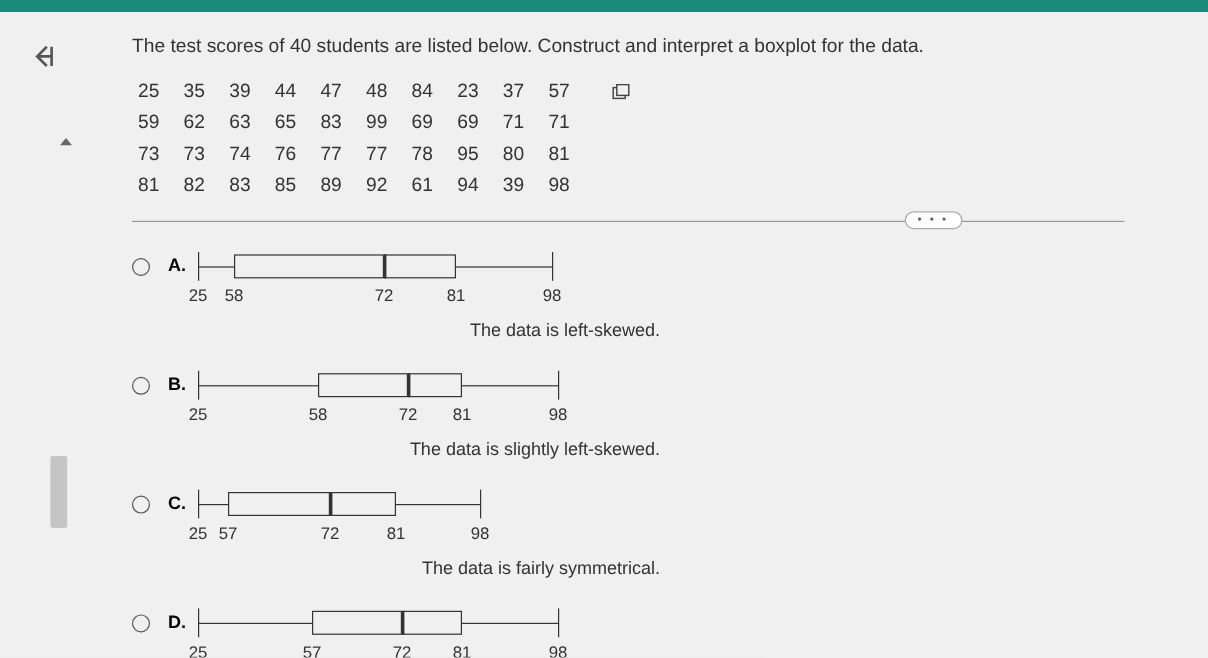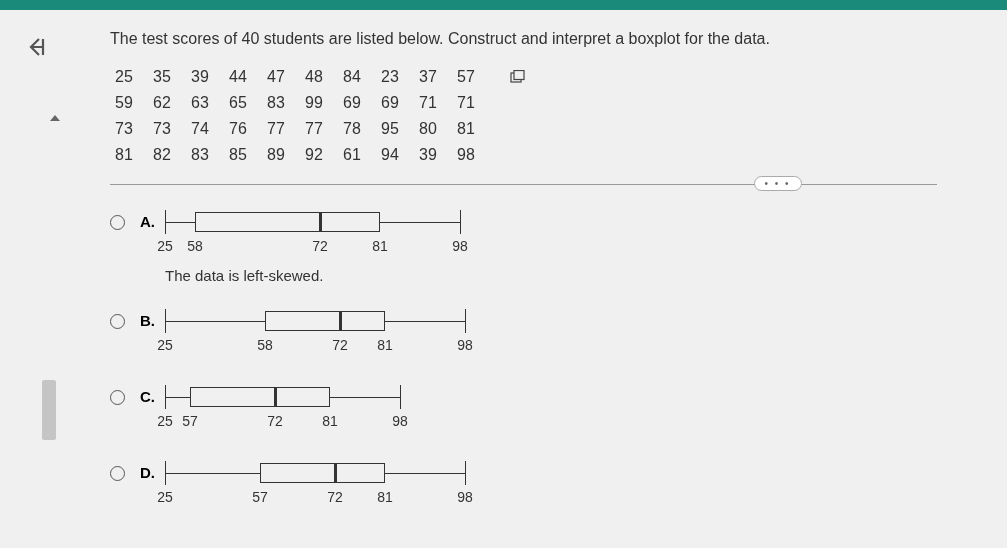--- a/index.html
+++ b/index.html
@@ -163,20 +163,21 @@
     position: absolute;
     top: 28px;
     font-size: 14px;
     transform: translateX(-50%);
     color: #333;
   }
   .interp {
     font-size: 15px;
     color: #333;
     margin-top: 12px;
+    text-align: right;
   }
 </style>
 </head>
 <body>
 
 <div class="topbar"></div>
 <div class="page">
 
   <div class="back-arrow">
     <svg width="28" height="24">
@@ -289,20 +290,21 @@
           <div class="median" style="left:175px;"></div>
           <div class="box" style="left:175px;width:45px;"></div>
           <div class="axis" style="left:220px;width:80px;"></div>
           <div class="tick end" style="left:300px;"></div>
           <span class="ticklabel" style="left:0px;">25</span>
           <span class="ticklabel" style="left:100px;">58</span>
           <span class="ticklabel" style="left:175px;">72</span>
           <span class="ticklabel" style="left:220px;">81</span>
           <span class="ticklabel" style="left:300px;">98</span>
         </div>
+        <div class="interp">The data is slightly left-skewed.</div>
       </div>
     </div>
 
     <div class="option">
       <div class="radio-wrap">
           <div class="radio"></div>
         </div>
       <div class="opt-label">C.</div>
       <div class="opt-body">
         <div class="boxplot-wrap">
@@ -312,20 +314,21 @@
           <div class="median" style="left:110px;"></div>
           <div class="box" style="left:110px;width:55px;"></div>
           <div class="axis" style="left:165px;width:70px;"></div>
           <div class="tick end" style="left:235px;"></div>
           <span class="ticklabel" style="left:0px;">25</span>
           <span class="ticklabel" style="left:25px;">57</span>
           <span class="ticklabel" style="left:110px;">72</span>
           <span class="ticklabel" style="left:165px;">81</span>
           <span class="ticklabel" style="left:235px;">98</span>
         </div>
+        <div class="interp">The data is fairly symmetrical.</div>
       </div>
     </div>
 
     <div class="option">
       <div class="radio-wrap">
           <div class="radio"></div>
         </div>
       <div class="opt-label">D.</div>
       <div class="opt-body">
         <div class="boxplot-wrap">

